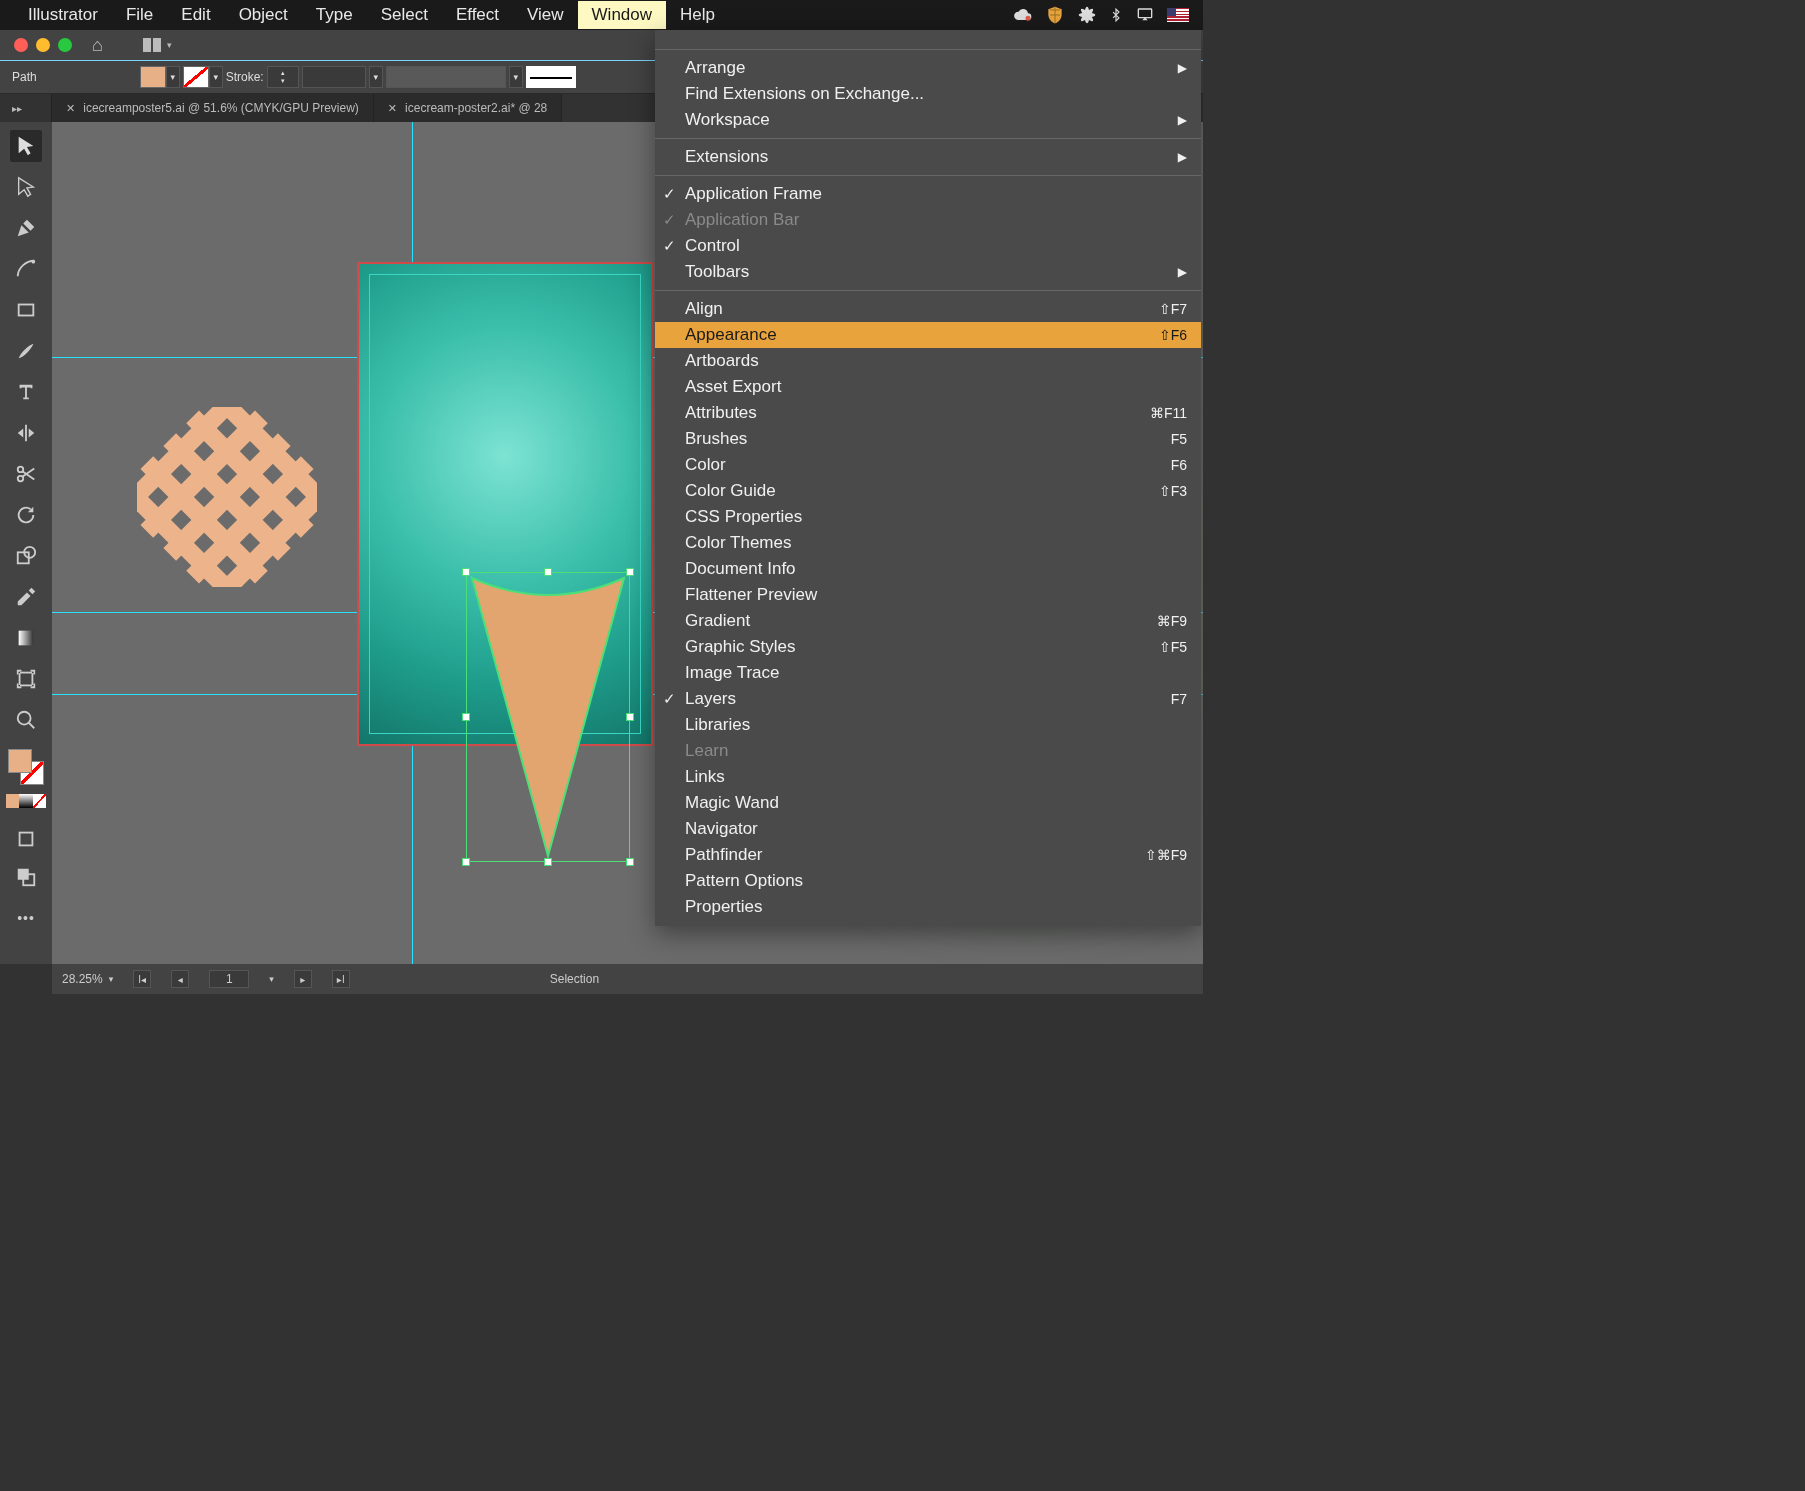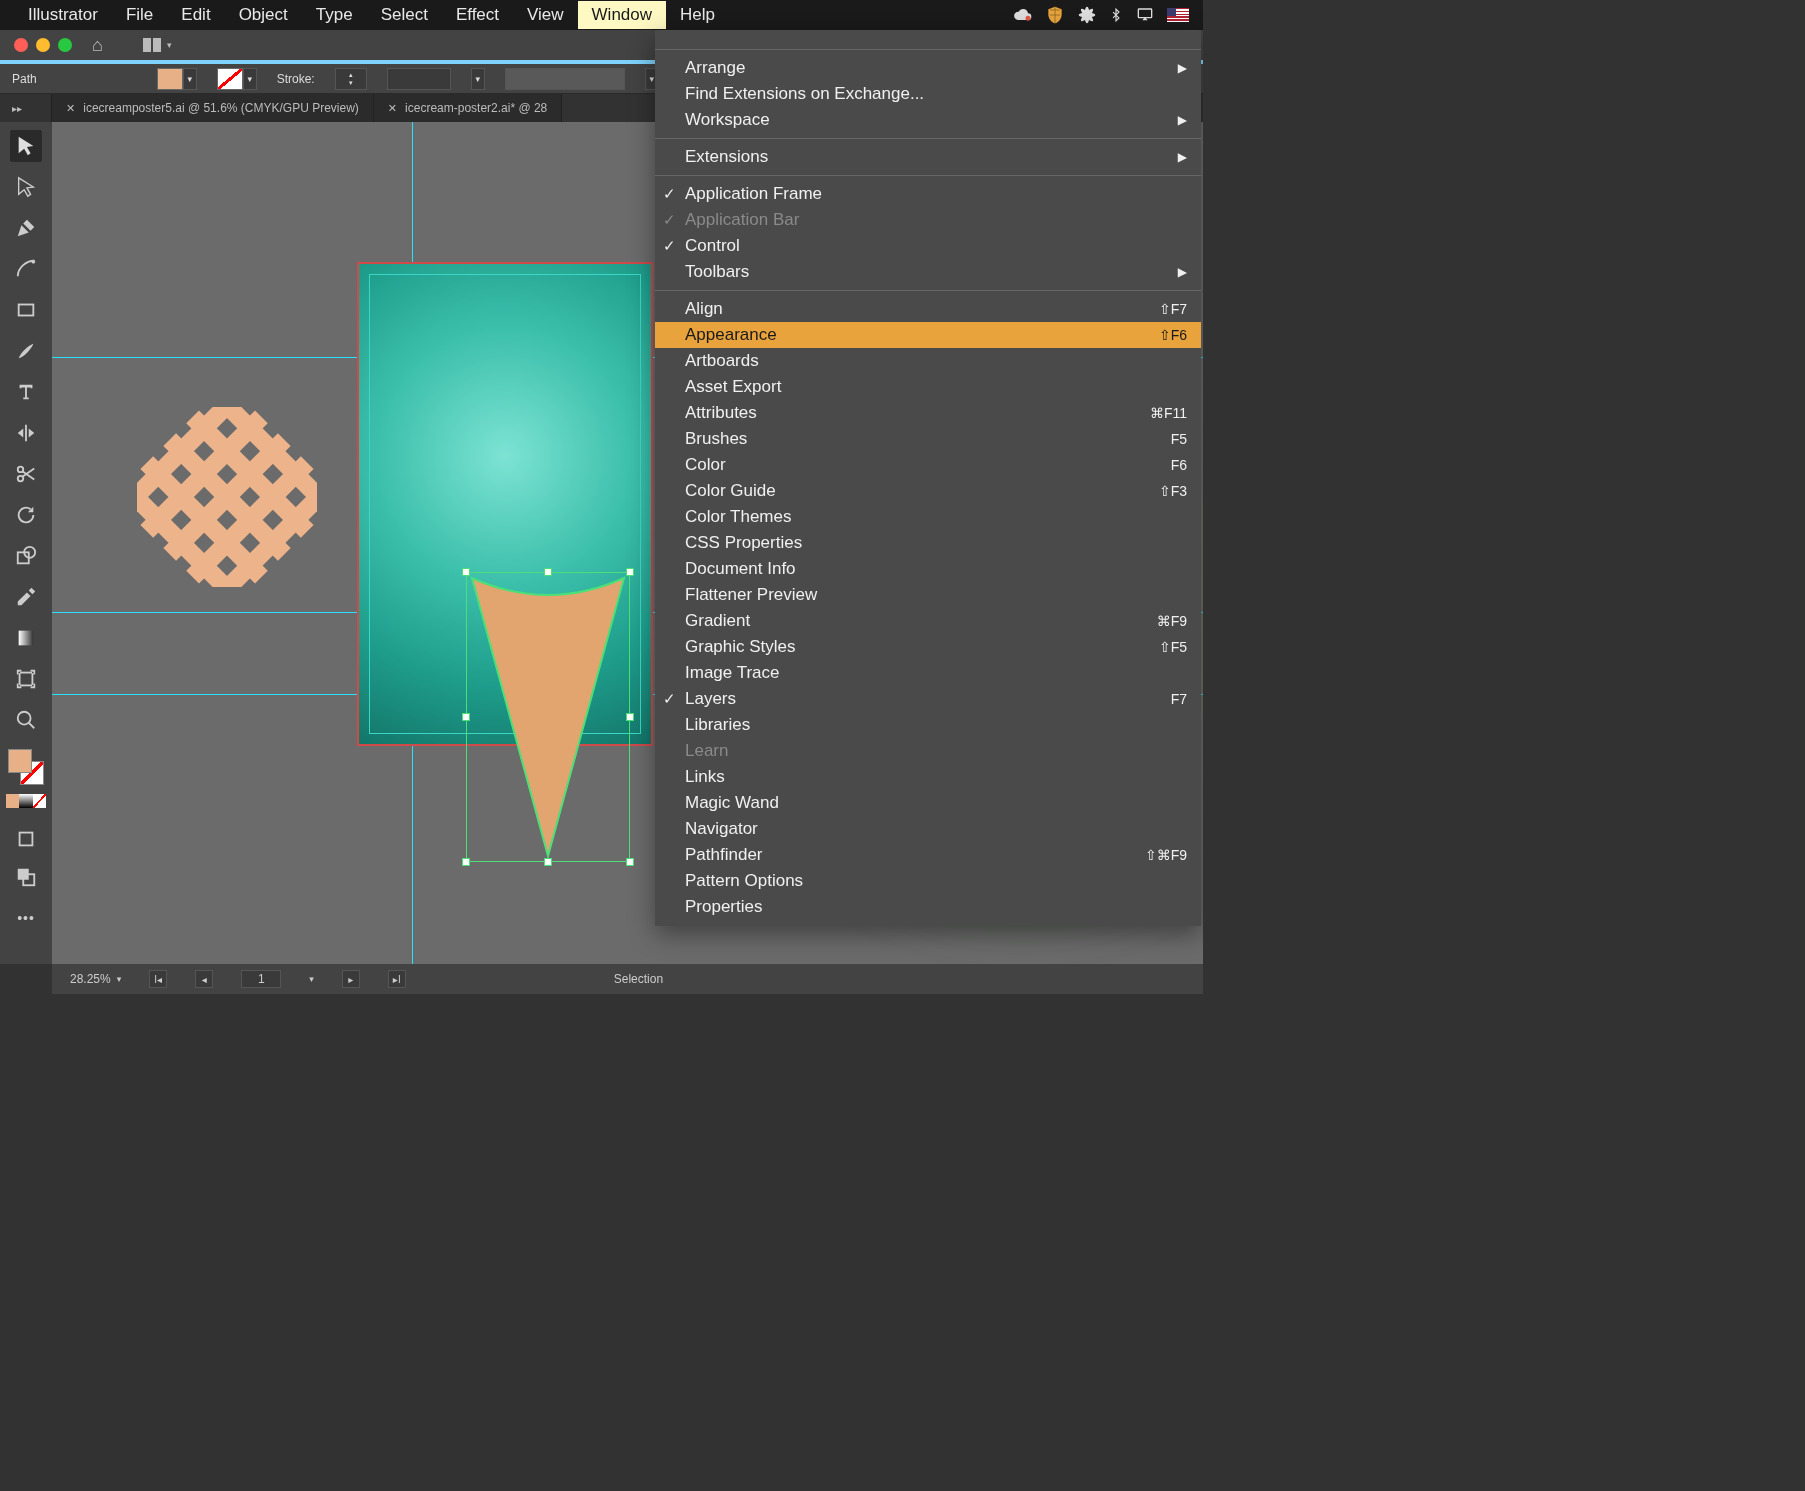--- a/index.html
+++ b/index.html
@@ -15,21 +15,21 @@
 .status-icon { display: inline-flex; align-items: center; }
 
 
 .chrome { height: 30px; background: #434343; display: flex; align-items: center; padding-left: 14px; gap: 8px; }
 .traffic { width: 14px; height: 14px; border-radius: 50%; }
 .t-close{background:#ff5f57;} .t-min{background:#febc2e;} .t-max{background:#28c840;}
 .chrome .home { margin-left: 12px; color:#bbb; font-size:18px; }
 .chrome .layout { margin-left: 32px; color:#bbb; font-size:14px; display:flex; align-items:center; gap:6px; }
 
 
-.control { height: 34px; background: #434343; border-top:4px solid #7dd3fc; border-bottom:1px solid #2a2a2a; display:flex; align-items:center; padding: 0 12px; gap: 20px; font-size: 12px; color:#ddd; }
+.control { height: 34px; background: #434343; border-top:1px solid #7dd3fc; border-bottom:1px solid #2a2a2a; display:flex; align-items:center; padding: 0 12px; gap: 3px; font-size: 12px; color:#ddd; }
 .swatch { width: 26px; height: 22px; border:1px solid #666; }
 .fill-sw { background:#e8b087; }
 .nostroke { background: linear-gradient(to top left, #fff 0%, #fff 45%, #f00 45%, #f00 55%, #fff 55%, #fff 100%); }
 .dd { width:14px; height:22px; background:#3a3a3a; border:1px solid #555; display:flex; align-items:center; justify-content:center; font-size:9px;}
 .stroke-w { width:32px; height:22px; background:#3a3a3a; border:1px solid #555; display:flex; flex-direction:column; justify-content:center; align-items:center; font-size:7px;}
 .vp { width: 64px; height:22px; background:#3a3a3a; border:1px solid #555;}
 .opac { width:120px; height:22px; background:#595959; border:1px solid #555;}
 .brush { width: 50px; height:22px; background:#fff; position:relative;}
 .brush::after{content:"";position:absolute;left:4px;right:4px;top:50%;height:2px;background:#000;}
 
@@ -80,21 +80,21 @@
 .dropdown .ditem{ display:flex; align-items:center; height:26px; padding-left:30px; padding-right:14px; position:relative;}
 .dropdown .ditem.disabled{ color:#8a8a8a; }
 .dropdown .ditem.hl{ background:#e8a33d; color:#1a1a1a; }
 .dropdown .ditem .check{ position:absolute; left:8px; font-size:15px;}
 .dropdown .ditem .arrow{ margin-left:auto; font-size:12px;}
 .dropdown .ditem .sc{ margin-left:auto; font-size:14px; }
 .dropdown .sep{ height:1px; background:#666; margin:5px 0;}
 .dropdown .spacer{ height:14px;}
 
 
-.status{ position:absolute; left:52px; right:0; bottom:0; height:30px; background:#434343; display:flex; align-items:center; font-size:12px; color:#ccc; padding:0 18px; gap:28px;}
+.status{ position:absolute; left:52px; right:0; bottom:0; height:30px; background:#434343; display:flex; align-items:center; font-size:12px; color:#ccc; padding:0 10px; gap:20px;}
 .status .zoom{ display:flex; align-items:center; gap:6px;}
 .status .nav-btn{ width:18px; height:18px; display:flex; align-items:center; justify-content:center; background:#3a3a3a; border:1px solid #555; font-size:10px;}
 .status .artb{ width:40px; height:18px; background:#3a3a3a; border:1px solid #555; display:flex; align-items:center; justify-content:center;}
 .status .mode{ margin-left:180px; }
 
 
 .rightblur{ position:absolute; top:160px; right:0; width:400px; height:720px; background: radial-gradient(circle at 55% 45%, rgba(200,140,90,0.35), rgba(60,120,60,0.2) 55%, rgba(40,40,40,0) 75%); filter: blur(22px); pointer-events:none;}
 
 .chev{font-size:9px;}
 
@@ -453,24 +453,24 @@
     </div>
     <div class="ditem">
       <span>Color</span>
       <span class="sc">F6</span>
     </div>
     <div class="ditem">
       <span>Color Guide</span>
       <span class="sc">⇧F3</span>
     </div>
     <div class="ditem">
+      <span>CSS Properties</span>
+    </div>
+    <div class="ditem">
       <span>Color Themes</span>
-    </div>
-    <div class="ditem">
-      <span>CSS Properties</span>
     </div>
     <div class="ditem">
       <span>Document Info</span>
     </div>
     <div class="ditem">
       <span>Flattener Preview</span>
     </div>
     <div class="ditem">
       <span>Gradient</span>
       <span class="sc">⌘F9</span>

